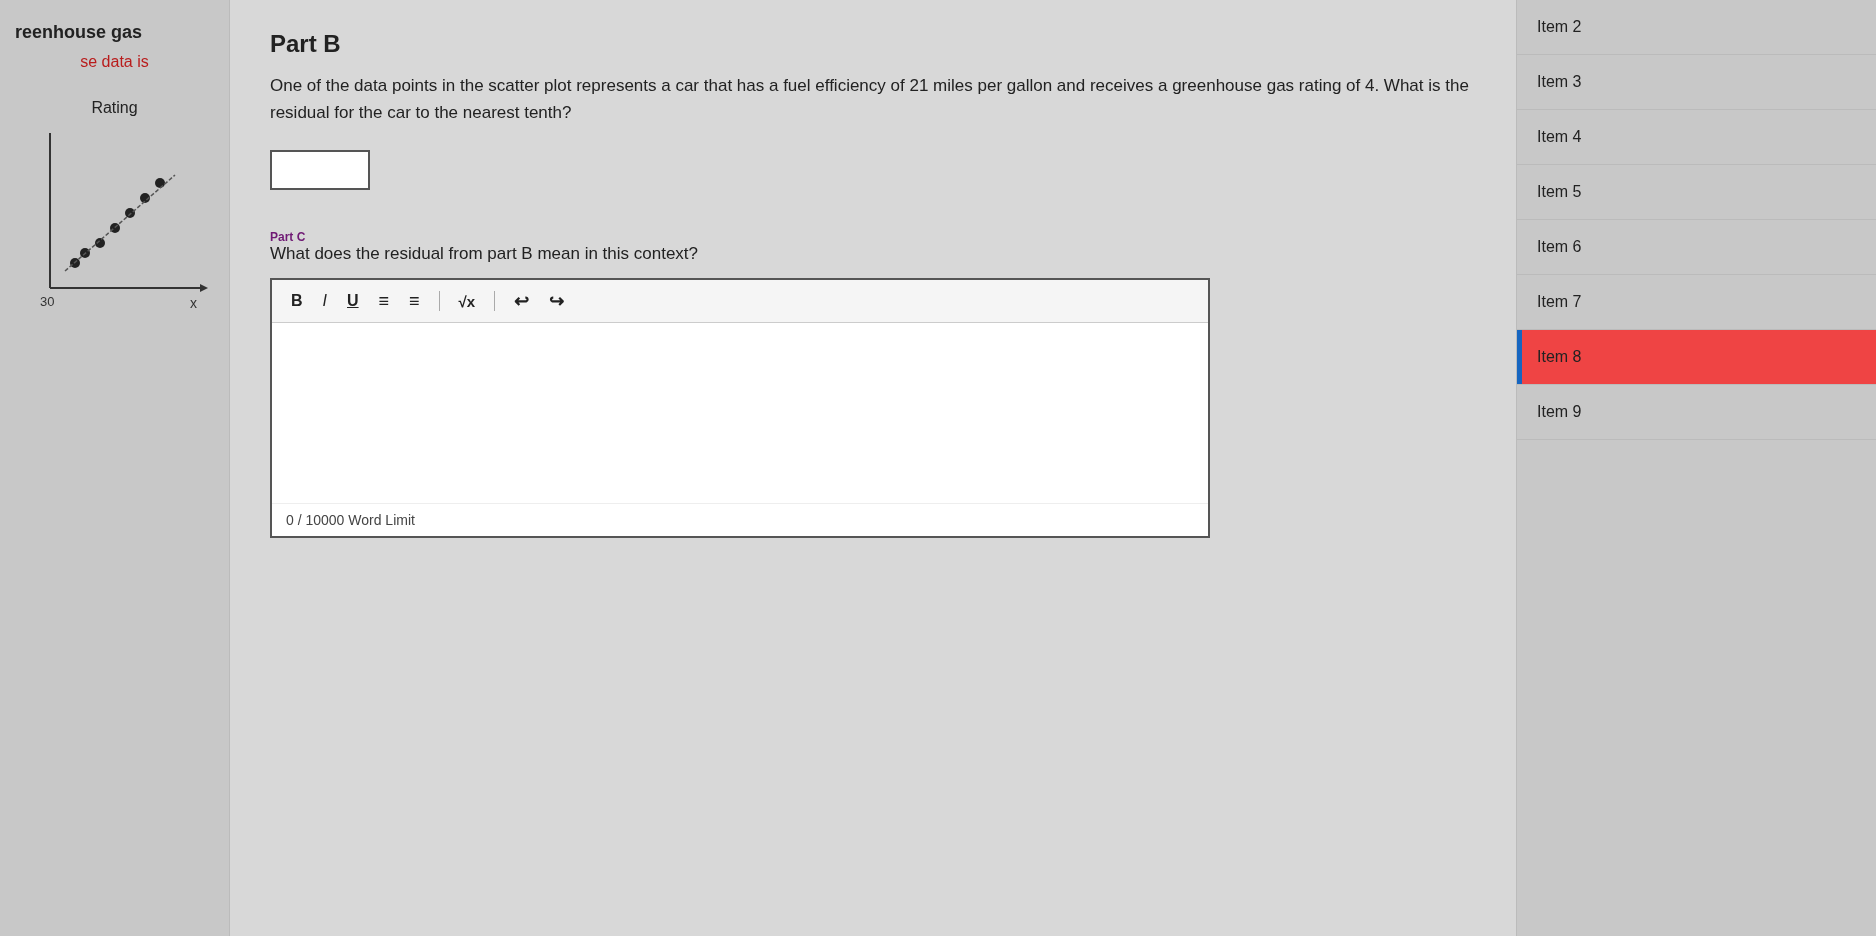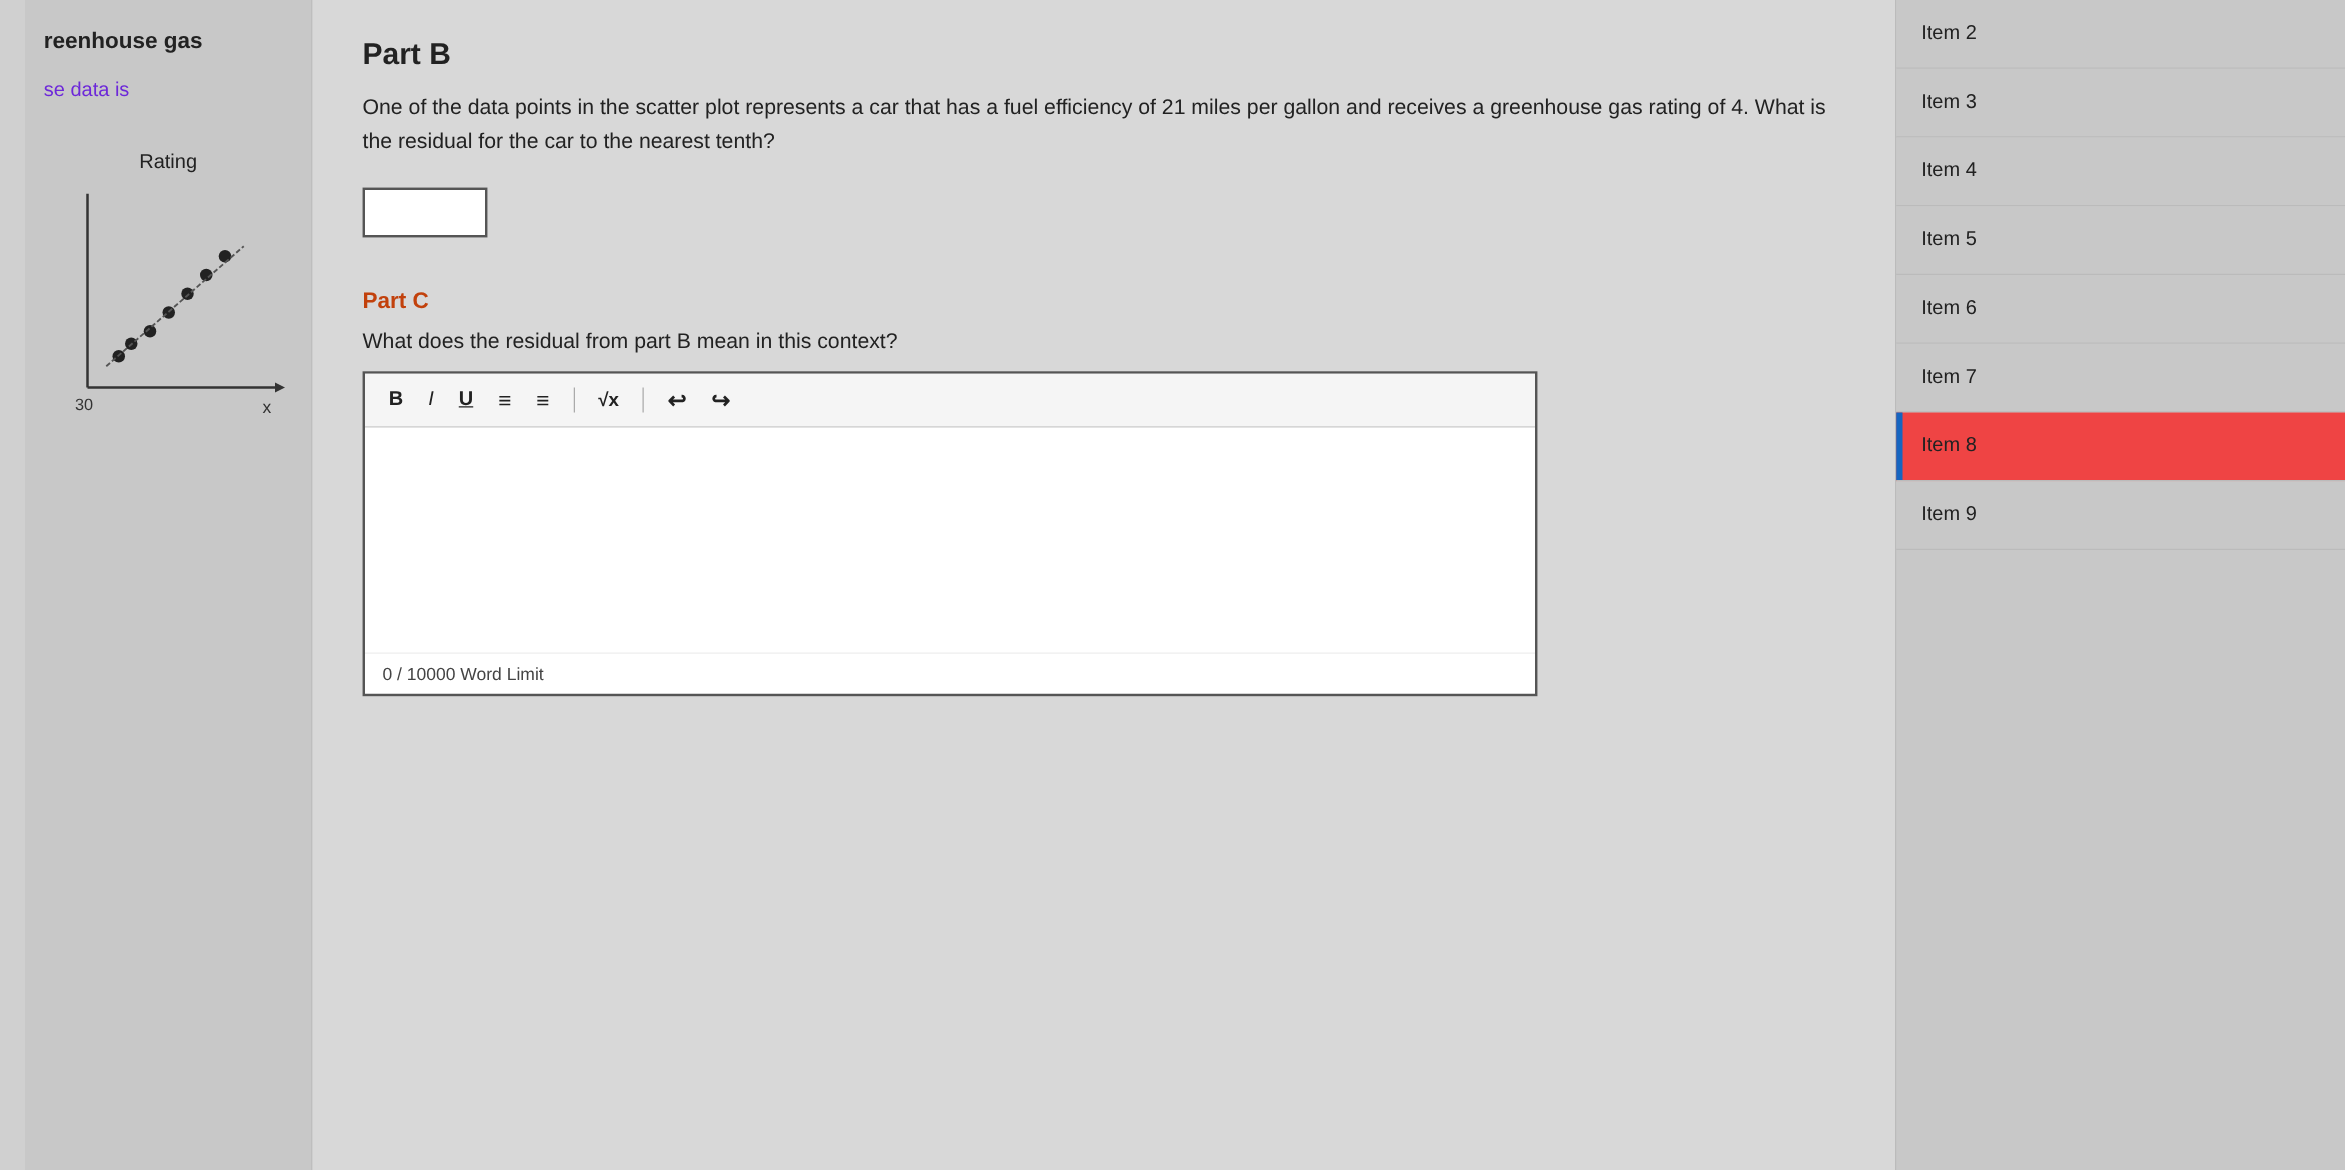--- a/index.html
+++ b/index.html
@@ -13,35 +13,35 @@
     }
 
     
     .left-panel {
       width: 230px;
       min-width: 230px;
       background: #c8c8c8;
       padding: 20px 15px;
       display: flex;
       flex-direction: column;
-      gap: 19px;
+      gap: 8px;
       border-right: 1px solid #bbb;
-      margin-left: 20px;
     }
 
     .left-panel-text {
       font-size: 18px;
       font-weight: bold;
       color: #222;
       line-height: 1.4;
     }
 
     .left-panel-sub {
       font-size: 16px;
-      color: #6d28d9;
+      color: #b91c1c;
+      text-align: center;
     }
 
     
     .graph-area {
       margin-top: 40px;
       position: relative;
     }
 
     
     .main-content {
@@ -67,24 +67,23 @@
 
     .answer-box {
       width: 100px;
       height: 40px;
       border: 2px solid #555;
       background: #fff;
       margin-bottom: 40px;
     }
 
     .part-c-label {
-      font-size: 18px;
-      font-weight: bold;
-      color: #c2410c;
-      margin-bottom: 12px;
+      font-size: 12px;
+      font-weight: bold;
+      color: #701a75;
     }
 
     .part-c-question {
       font-size: 17px;
       color: #222;
       margin-bottom: 14px;
     }
 
     .editor-container {
       border: 2px solid #555;

